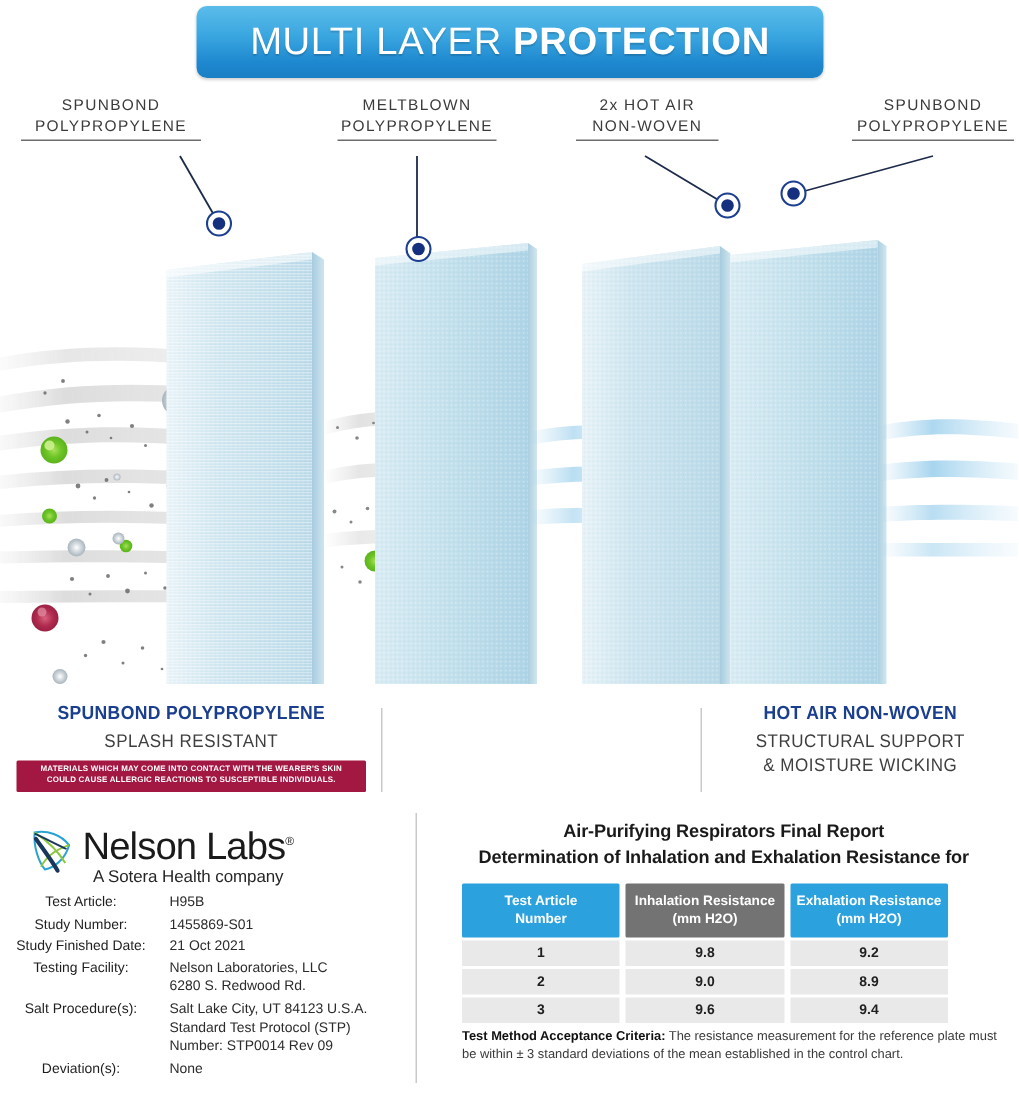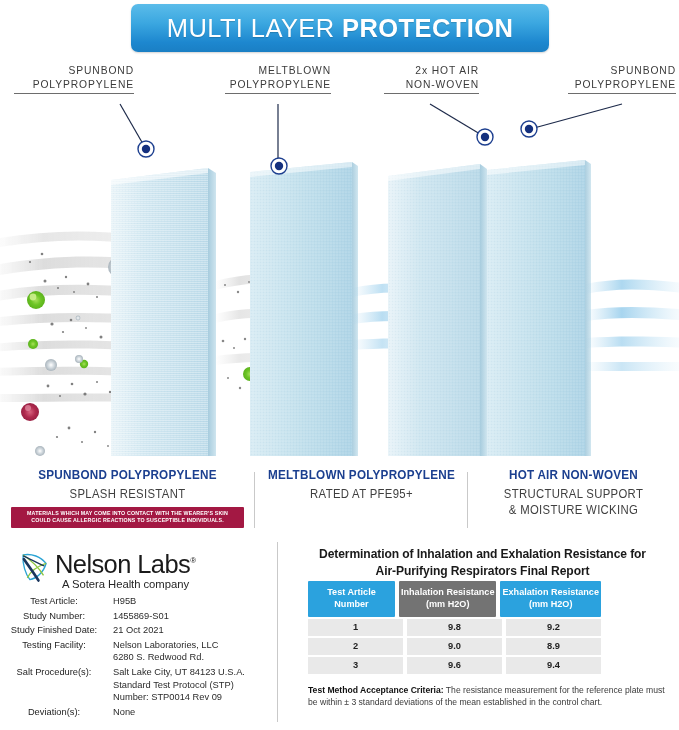--- a/index.html
+++ b/index.html
@@ -25,21 +25,21 @@
     text-shadow:0 1px 1px rgba(0,0,0,.16);
   }
   .banner-text .light{font-weight:400;}
   .banner-text .bold{font-weight:700;}
 
   
   .illo{position:absolute;left:0;top:56px;width:679px;height:400px;overflow:hidden;background:#fff;}
   .illo svg{position:absolute;left:0;top:0;}
 
   
-  .callout{position:absolute;text-align:right;}
+  .callout{position:absolute;text-align:center;}
   .callout .ln{
     color:#3b3b3b;font-size:10.3px;letter-spacing:.9px;font-weight:400;
     line-height:13.5px;white-space:nowrap;
   }
   .callout .rule{
     height:1px;background:#6d6d6d;margin-top:2px;width:100%;
   }
   #c1{left:14px;top:8px;width:120px;}
   #c2{left:225px;top:8px;width:106px;}
   #c3{left:384px;top:8px;width:95px;}
@@ -100,21 +100,21 @@
     color:#2b2b2b;font-size:9.3px;font-weight:400;line-height:12.6px;
   }
   .nl-val div{white-space:nowrap;}
 
   
   .rep-r{position:absolute;left:286px;top:0;width:393px;height:192px;}
   .rep-title{
     position:absolute;left:0;top:8px;width:393px;text-align:center;
     color:#1a1a1a;font-size:12.1px;font-weight:700;line-height:16.5px;letter-spacing:-.1px;
   }
-  .tbl{position:absolute;left:22px;top:43px;width:293px;}
+  .tbl{position:absolute;left:22px;top:51px;width:324px;}
   .thead{display:flex;gap:4px;}
   .th{
     flex:1;background:#2ba2de;color:#fff;text-align:center;
     font-size:9.1px;font-weight:700;line-height:11.6px;padding:6px 2px 7px;
     border-radius:1px;
   }
   .th div{white-space:nowrap;}
   .trow{display:flex;gap:4px;margin-top:2px;}
   .td{
     flex:1;background:#e9e9e9;color:#1f1f1f;text-align:center;
@@ -372,24 +372,20 @@
 
     <div class="feat" id="f1">
       <div class="title">SPUNBOND POLYPROPYLENE</div>
       <div class="sub">SPLASH RESISTANT</div>
       <div class="warn">
         <span>MATERIALS WHICH MAY COME INTO CONTACT WITH THE WEARER'S SKIN</span>
         <span>COULD CAUSE ALLERGIC REACTIONS TO SUSCEPTIBLE INDIVIDUALS.</span>
       </div>
     </div>
 
-    <div class="feat" id="f2">
-      <div class="title">MELTBLOWN POLYPROPYLENE</div>
-      <div class="sub">RATED AT PFE95+</div>
-    </div>
 
     <div class="feat" id="f3">
       <div class="title">HOT AIR NON-WOVEN</div>
       <div class="sub">STRUCTURAL SUPPORT</div>
       <div class="sub" style="margin-top:0">&amp; MOISTURE WICKING</div>
     </div>
   </div>
 
   <div class="report">
     <div class="rep-div"></div>
@@ -447,22 +443,22 @@
             <div class="nl-lab">Deviation(s):</div>
             <div class="nl-val">
               <div>None</div>
             </div>
           </div>
         </div>
     </div>
 
     <div class="rep-r">
       <div class="rep-title">
+        <div>Air-Purifying Respirators Final Report</div>
         <div>Determination of Inhalation and Exhalation Resistance for</div>
-        <div>Air-Purifying Respirators Final Report</div>
       </div>
 
       <div class="tbl">
         <div class="thead" id="thead">
             <div class="th" style="background: rgb(43, 162, 222);">
               <div>Test Article</div>
               <div>Number</div>
             </div>
             <div class="th" style="background: #737373;">
               <div>Inhalation Resistance</div>

